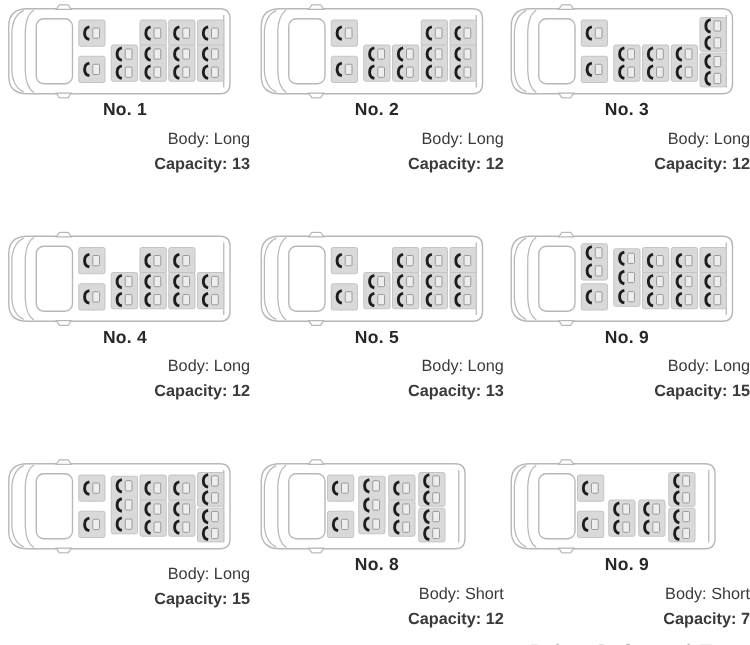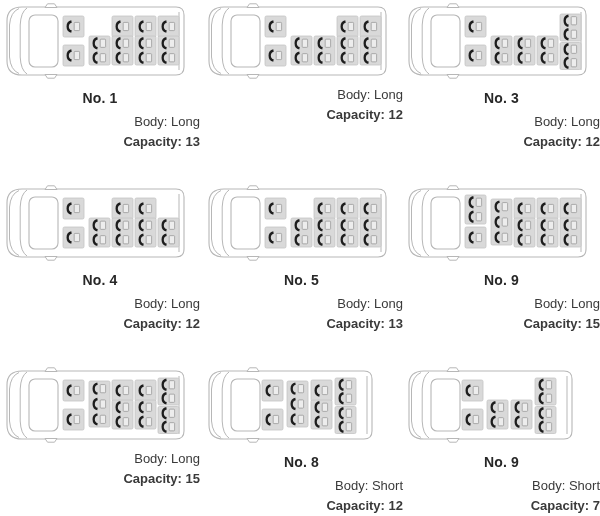--- a/index.html
+++ b/index.html
@@ -8,21 +8,21 @@
     font-family:"Liberation Sans",sans-serif;
   }
   .grid{
     display:grid;
     grid-template-columns:200px 203px 197px;
     grid-template-rows:182px 182px 152px;
     width:600px;
   }
   .cell{text-align:center;padding-top:3px;}
   svg.van{display:block;margin:0 auto;width:196px;height:76px;}
-  .no{margin-top:11px;font-size:14px;font-weight:bold;color:#282828;letter-spacing:.2px;}
+  .no{font-size:14px;font-weight:bold;color:#282828;letter-spacing:.2px;}
   .meta{margin-top:8px;font-size:13px;color:#3a3a3a;text-align:right;}
   .meta + .meta{margin-top:5px;font-weight:bold;}
   .watermark{
     position:absolute;top:513px;right:3px;
     font-size:19px;color:#a9a9a9;opacity:.85;letter-spacing:.3px;
     white-space:nowrap;pointer-events:none;
   }
 </style>
 </head>
 <body>
@@ -112,20 +112,21 @@
         <rect x="144.2" y="50.65" width="5.4" height="8.2" rx="0.8" fill="#ededed" stroke="#9a9a9a" stroke-width="0.8"></rect>
         <rect x="156" y="13" width="21" height="21" rx="1.5" fill="#d9d9d9" stroke="#c4c4c4" stroke-width="0.8"></rect>
         <path d="M 164.5 18.5 C 159.4 19.5 159.4 27.5 164.5 28.5" fill="none" stroke="#1d1d1d" stroke-width="2.3"></path>
         <rect x="167.2" y="19.4" width="5.4" height="8.2" rx="0.8" fill="#ededed" stroke="#9a9a9a" stroke-width="0.8"></rect>
         <rect x="156" y="33" width="21" height="29" rx="1.5" fill="#d9d9d9" stroke="#c4c4c4" stroke-width="0.8"></rect>
         <path d="M 164.5 35.25 C 159.4 36.25 159.4 44.25 164.5 45.25" fill="none" stroke="#1d1d1d" stroke-width="2.3"></path>
         <rect x="167.2" y="36.15" width="5.4" height="8.2" rx="0.8" fill="#ededed" stroke="#9a9a9a" stroke-width="0.8"></rect>
         <path d="M 164.5 49.75 C 159.4 50.75 159.4 58.75 164.5 59.75" fill="none" stroke="#1d1d1d" stroke-width="2.3"></path>
         <rect x="167.2" y="50.65" width="5.4" height="8.2" rx="0.8" fill="#ededed" stroke="#9a9a9a" stroke-width="0.8"></rect>
       </svg>
+    <div class="no">No. 2</div>
     <div class="meta">Body: Long</div>
     <div class="meta">Capacity: 12</div>
   </div>
   <div class="cell">
     <svg class="van" viewBox="0 0 196 76">
         <path d="M 20 4 H 174 Q 182 4 182 12 V 64 Q 182 72 174 72 H 20 Q 5 72 5 58 V 18 Q 5 4 20 4 Z" fill="#ffffff" stroke="#b7b7b7" stroke-width="1.1"></path>
         <path d="M 17 5.5 Q 8.5 9 7.5 22 V 54 Q 8.5 67 17 70.5" fill="none" stroke="#b7b7b7" stroke-width="1"></path>
         <path d="M 25 5 Q 18.8 9 18.2 22 V 54 Q 18.8 67 25 71" fill="none" stroke="#b7b7b7" stroke-width="1"></path>
         <rect x="27" y="12" width="29" height="52" rx="6" fill="#ffffff" stroke="#b7b7b7" stroke-width="1.1"></rect>
         <path d="M 43 4.5 L 55 4.5 L 52.5 0.8 L 45.5 0.8 Z" fill="#ffffff" stroke="#b7b7b7" stroke-width="1"></path>

